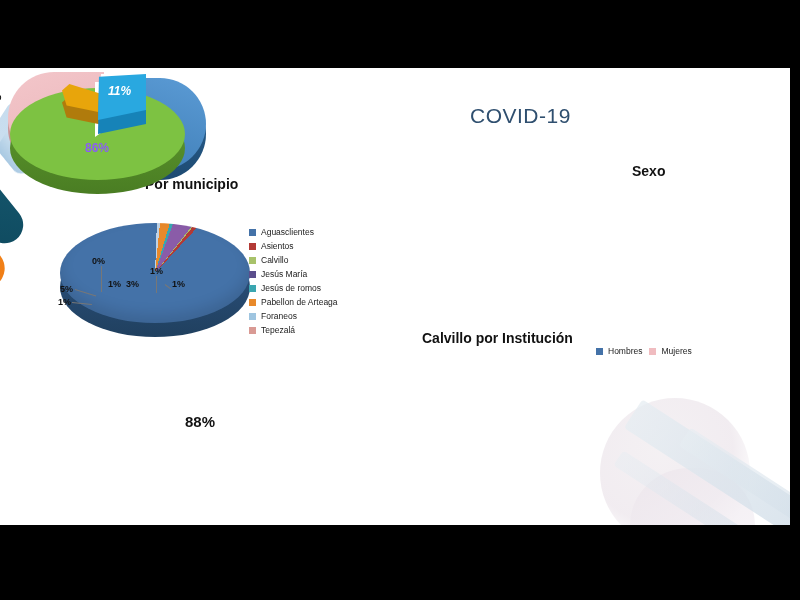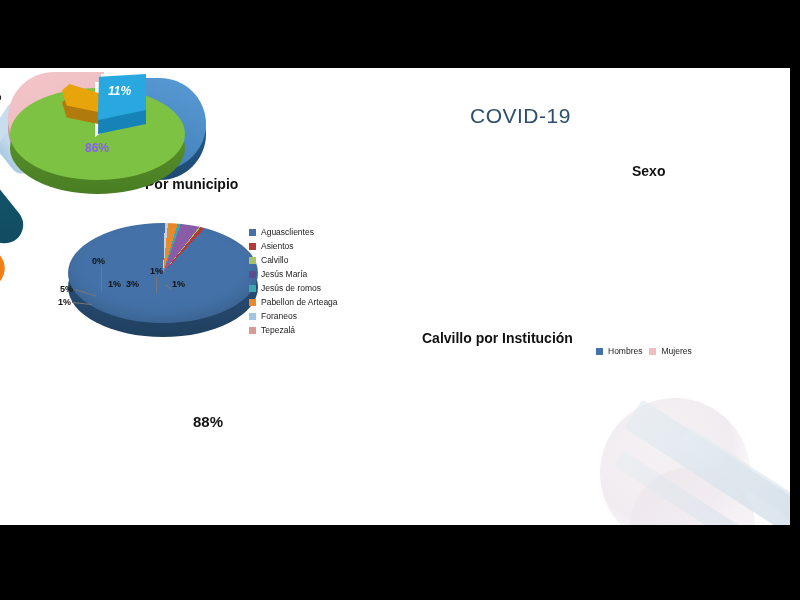--- a/index.html
+++ b/index.html
@@ -36,21 +36,21 @@
   #covid{position:absolute;left:470px;top:36px;font-size:21px;color:#2f4f6f;letter-spacing:.5px;font-weight:400;}
   #panorama{position:absolute;left:275px;top:63px;font-size:29px;font-weight:bold;color:#0e2e6b;letter-spacing:.6px;}
 
   .chart-title{position:absolute;font-weight:bold;color:#111;}
 
   
   .pie3d{position:absolute;}
 
   
   #c1-title{left:145px;top:108px;font-size:14px;}
-  #c1{left:68px;top:155px;width:190px;height:100px;}
+  #c1{left:60px;top:155px;width:190px;height:100px;}
   #c1 .side{position:absolute;left:0;top:14px;width:190px;height:100px;border-radius:50%;
     background:linear-gradient(180deg,#2e5585,#20405f);}
   #c1 .top{position:absolute;left:0;top:0;width:190px;height:100px;border-radius:50%;
     background:
       conic-gradient(from 0deg,
         #4472a8 0 0.6%,
         #c0d2e4 0.6% 1.6%,
         #ffffff00 1.6% 1.6%,
         #e8892b 1.6% 4.6%,
         #3aa6b0 4.6% 5.6%,

